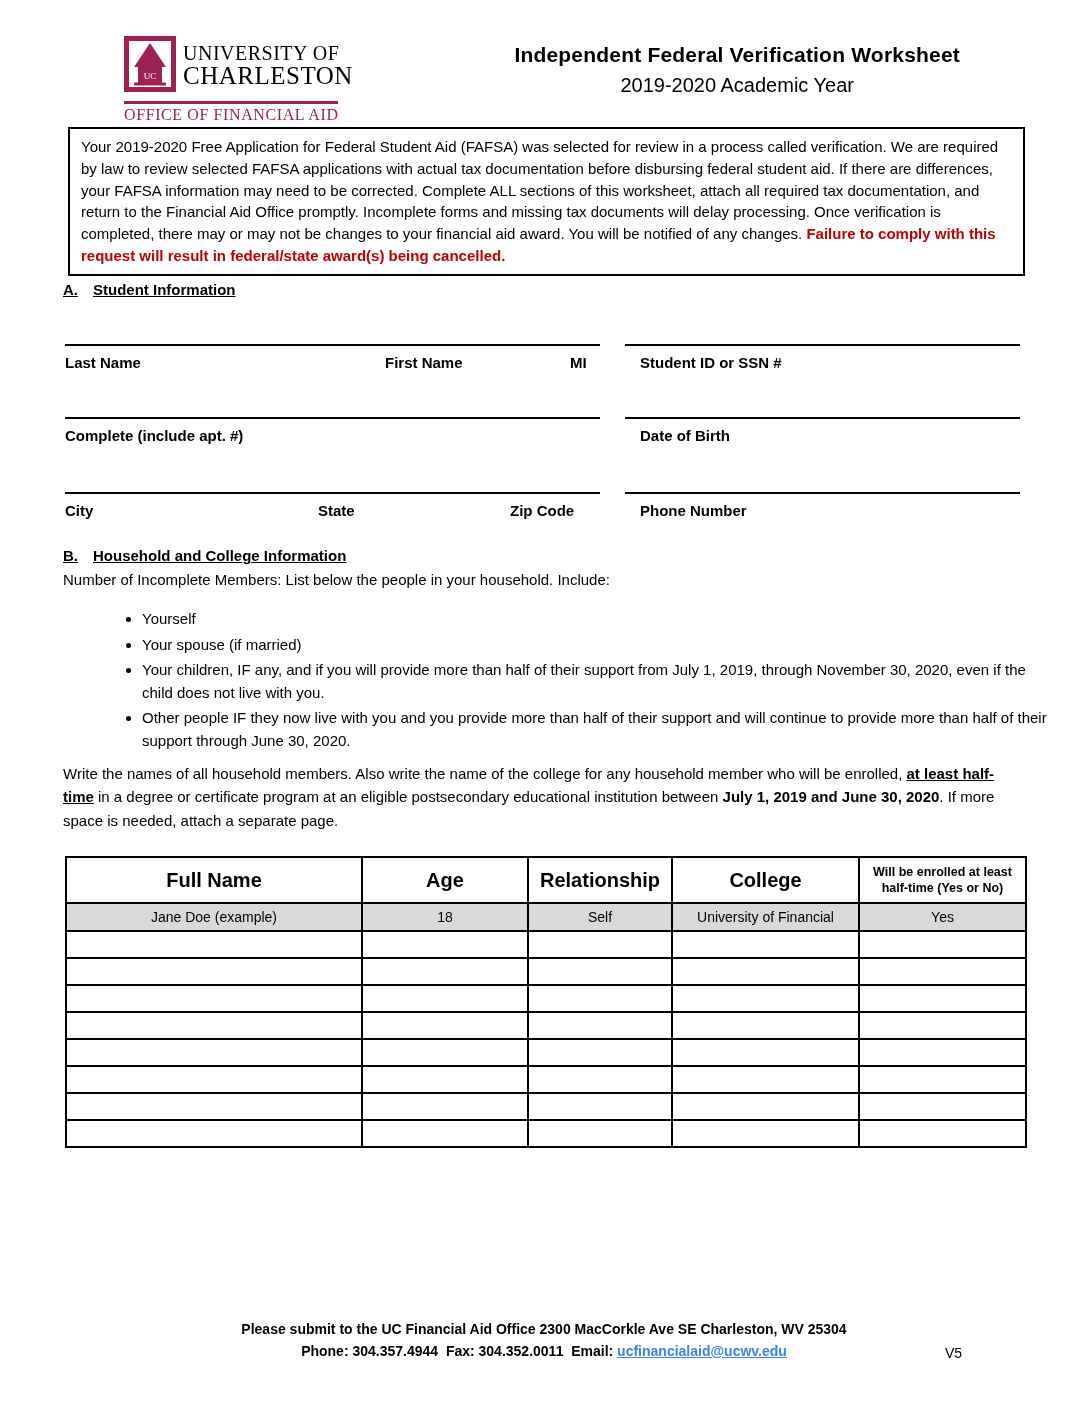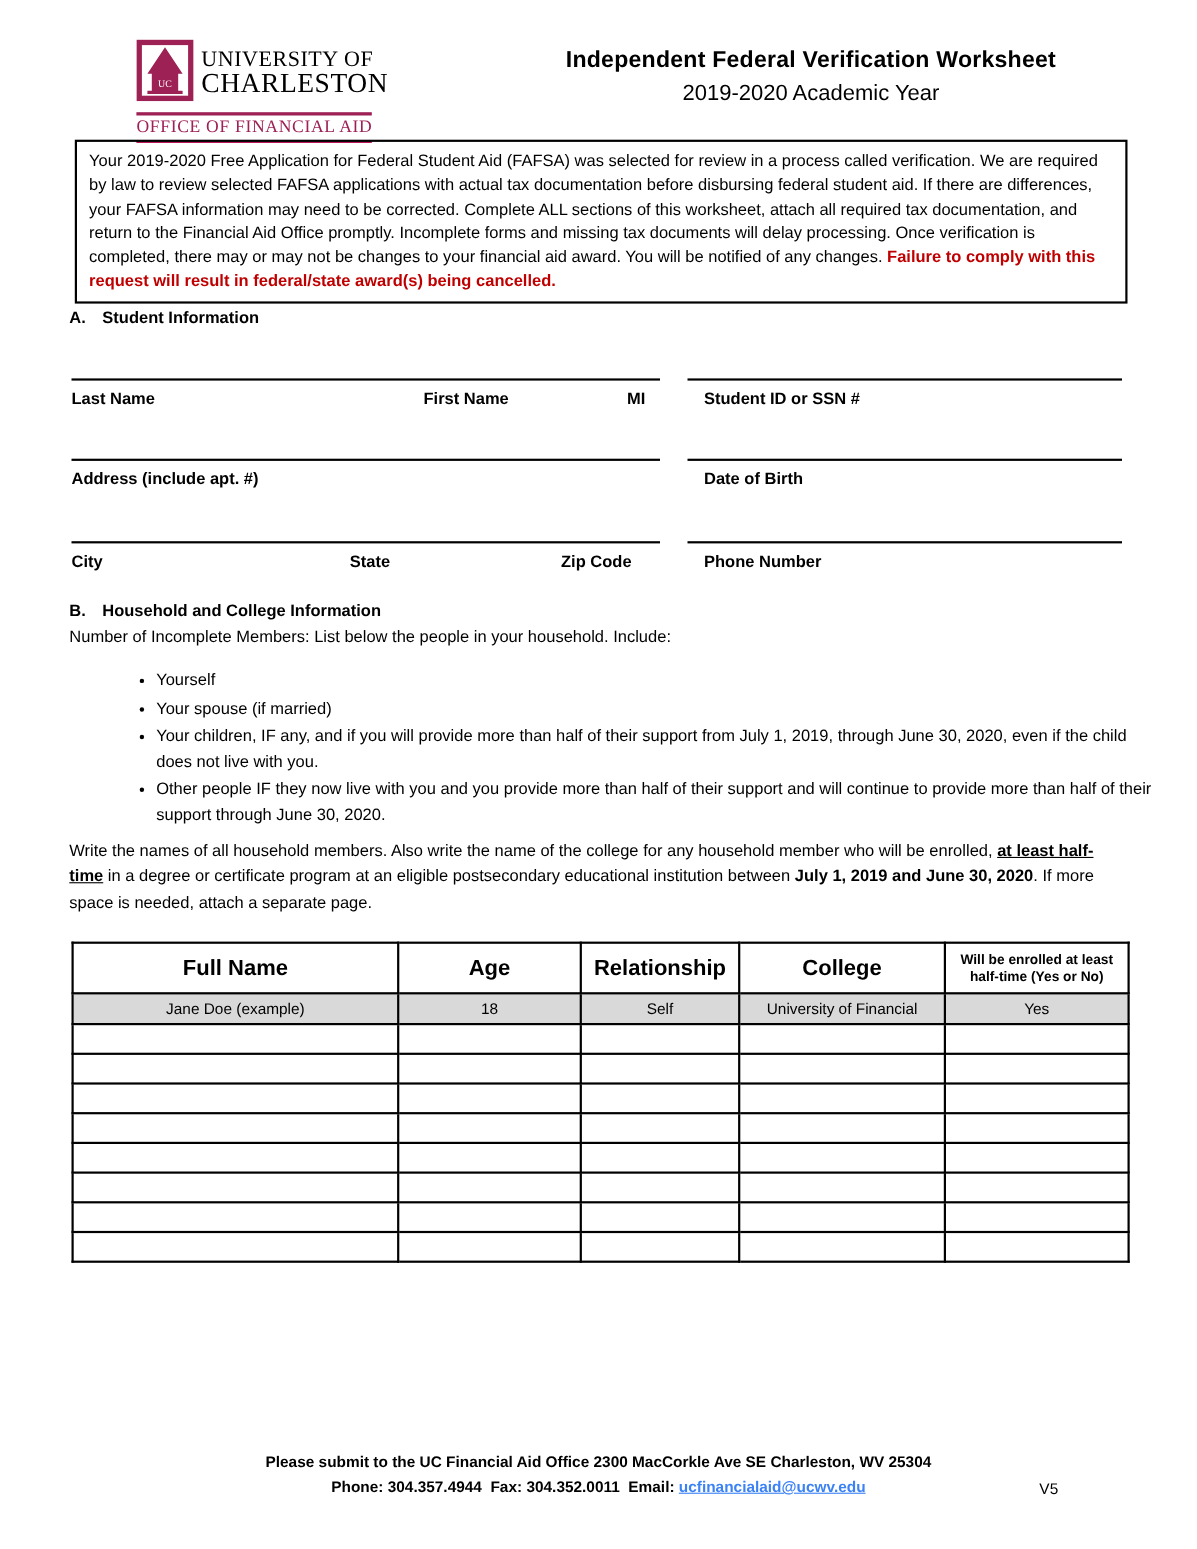--- a/index.html
+++ b/index.html
@@ -5,34 +5,34 @@
   html,body{margin:0;padding:0;background:#ffffff;}
   .page{position:relative;width:1088px;height:1408px;background:#fff;
         font-family:"Liberation Sans",sans-serif;color:#000;overflow:hidden;}
 
   
   .logo{position:absolute;left:124px;top:36px;width:214px;}
   .logo-top{display:flex;align-items:center;gap:7px;}
   .logo-name{font-family:"Liberation Serif",serif;color:#000000;line-height:1.02;letter-spacing:.5px;}
   .logo-name .l1{font-size:20px;}
   .logo-name .l2{font-size:25px;}
-  .logo-sub{margin-top:5px;border-top:3px solid #9E2155;border-bottom:2px solid #be185d;
+  .logo-sub{margin-top:5px;border-top:3px solid #9E2155;border-bottom:2px solid #14532d;
             padding:2px 0 3px;text-align:center;font-family:"Liberation Serif",serif;
             font-size:16px;color:#9E2155;letter-spacing:.6px;white-space:nowrap;}
   .title-block{position:absolute;top:40px;right:128px;text-align:center;}
   .title{font-size:21px;font-weight:bold;line-height:30px;letter-spacing:.2px;}
   .subtitle{font-size:20px;line-height:30px;}
 
   
   .intro-box{position:absolute;left:68px;right:63px;top:127px;border:2px solid #000;
              padding:7px 11px;font-size:15px;line-height:1.45;}
   .warning{color:#C00000;font-weight:bold;}
 
   
-  .sec-heading{position:absolute;left:63px;font-weight:bold;font-size:15px;}
+  .sec-heading{position:absolute;left:63px;font-weight:bold;font-size:15px;text-decoration:underline;}
   .sec-heading .sec-title{margin-left:15px;}
 
   
   .form-row{position:absolute;left:65px;width:955px;height:46px;}
   .fcol{position:absolute;top:0;border-top:2px solid #000;height:40px;}
   .fcol.left{left:0;width:535px;}
   .fcol.right{left:560px;width:395px;}
   .flabel{position:absolute;top:8px;font-weight:bold;font-size:15px;white-space:nowrap;}
 
   
@@ -100,21 +100,21 @@
       <span class="flabel" style="left:320px;">First Name</span>
       <span class="flabel" style="left:505px;">MI</span>
     </div>
     <div class="fcol right">
       <span class="flabel" style="left:15px;">Student ID or SSN #</span>
     </div>
   </div>
 
   <div class="form-row" style="top:417px;">
     <div class="fcol left">
-      <span class="flabel" style="left:0;">Address (include apt. #)</span>
+      <span class="flabel" style="left:0;">Complete (include apt. #)</span>
     </div>
     <div class="fcol right">
       <span class="flabel" style="left:15px;">Date of Birth</span>
     </div>
   </div>
 
   <div class="form-row" style="top:492px;">
     <div class="fcol left">
       <span class="flabel" style="left:0;">City</span>
       <span class="flabel" style="left:253px;">State</span>
@@ -127,21 +127,21 @@
 
   <div class="sec-heading" style="top:547px;">
     <span>B.</span><span class="sec-title">Household and College Information</span>
   </div>
 
   <div class="b-lead">Number of Incomplete Members: List below the people in your household. Include:</div>
 
   <ul class="b-list">
     <li>Yourself</li>
     <li>Your spouse (if married)</li>
-    <li>Your children, IF any, and if you will provide more than half of their support from July 1, 2019, through June 30, 2020, even if the child does not live with you.</li>
+    <li>Your children, IF any, and if you will provide more than half of their support from July 1, 2019, through November 30, 2020, even if the child does not live with you.</li>
     <li>Other people IF they now live with you and you provide more than half of their support and will continue to provide more than half of their support through June 30, 2020.</li>
   </ul>
 
   <div class="note">
     <span>Write the names of all household members.  Also write the name of the college for any household member who will be enrolled, </span><span class="bold-underline">at least half-time</span><span> in a degree or certificate program at an eligible postsecondary educational institution between </span><span class="bold">July 1, 2019 and June 30, 2020</span><span>.  If more space is needed, attach a separate page.</span>
   </div>
 
   <table class="hh-table">
     <colgroup>
       <col style="width:296px">

